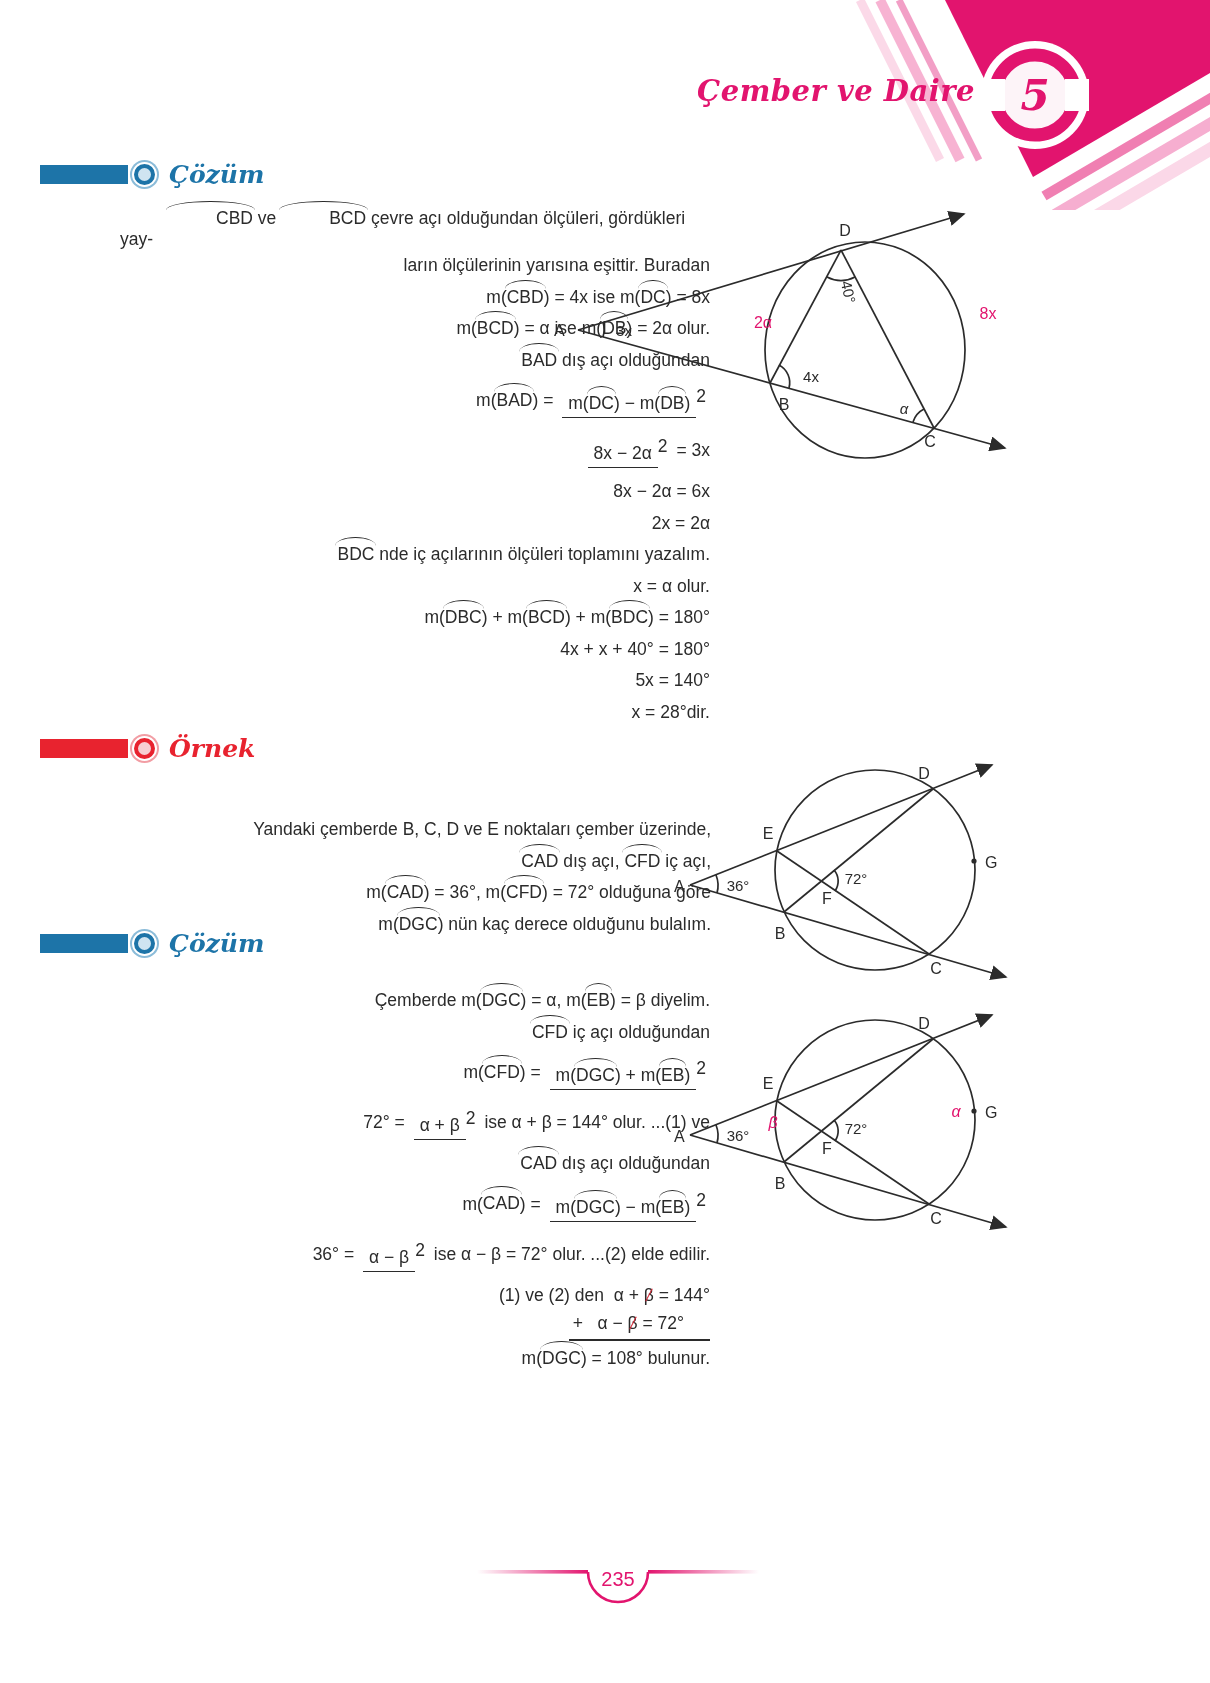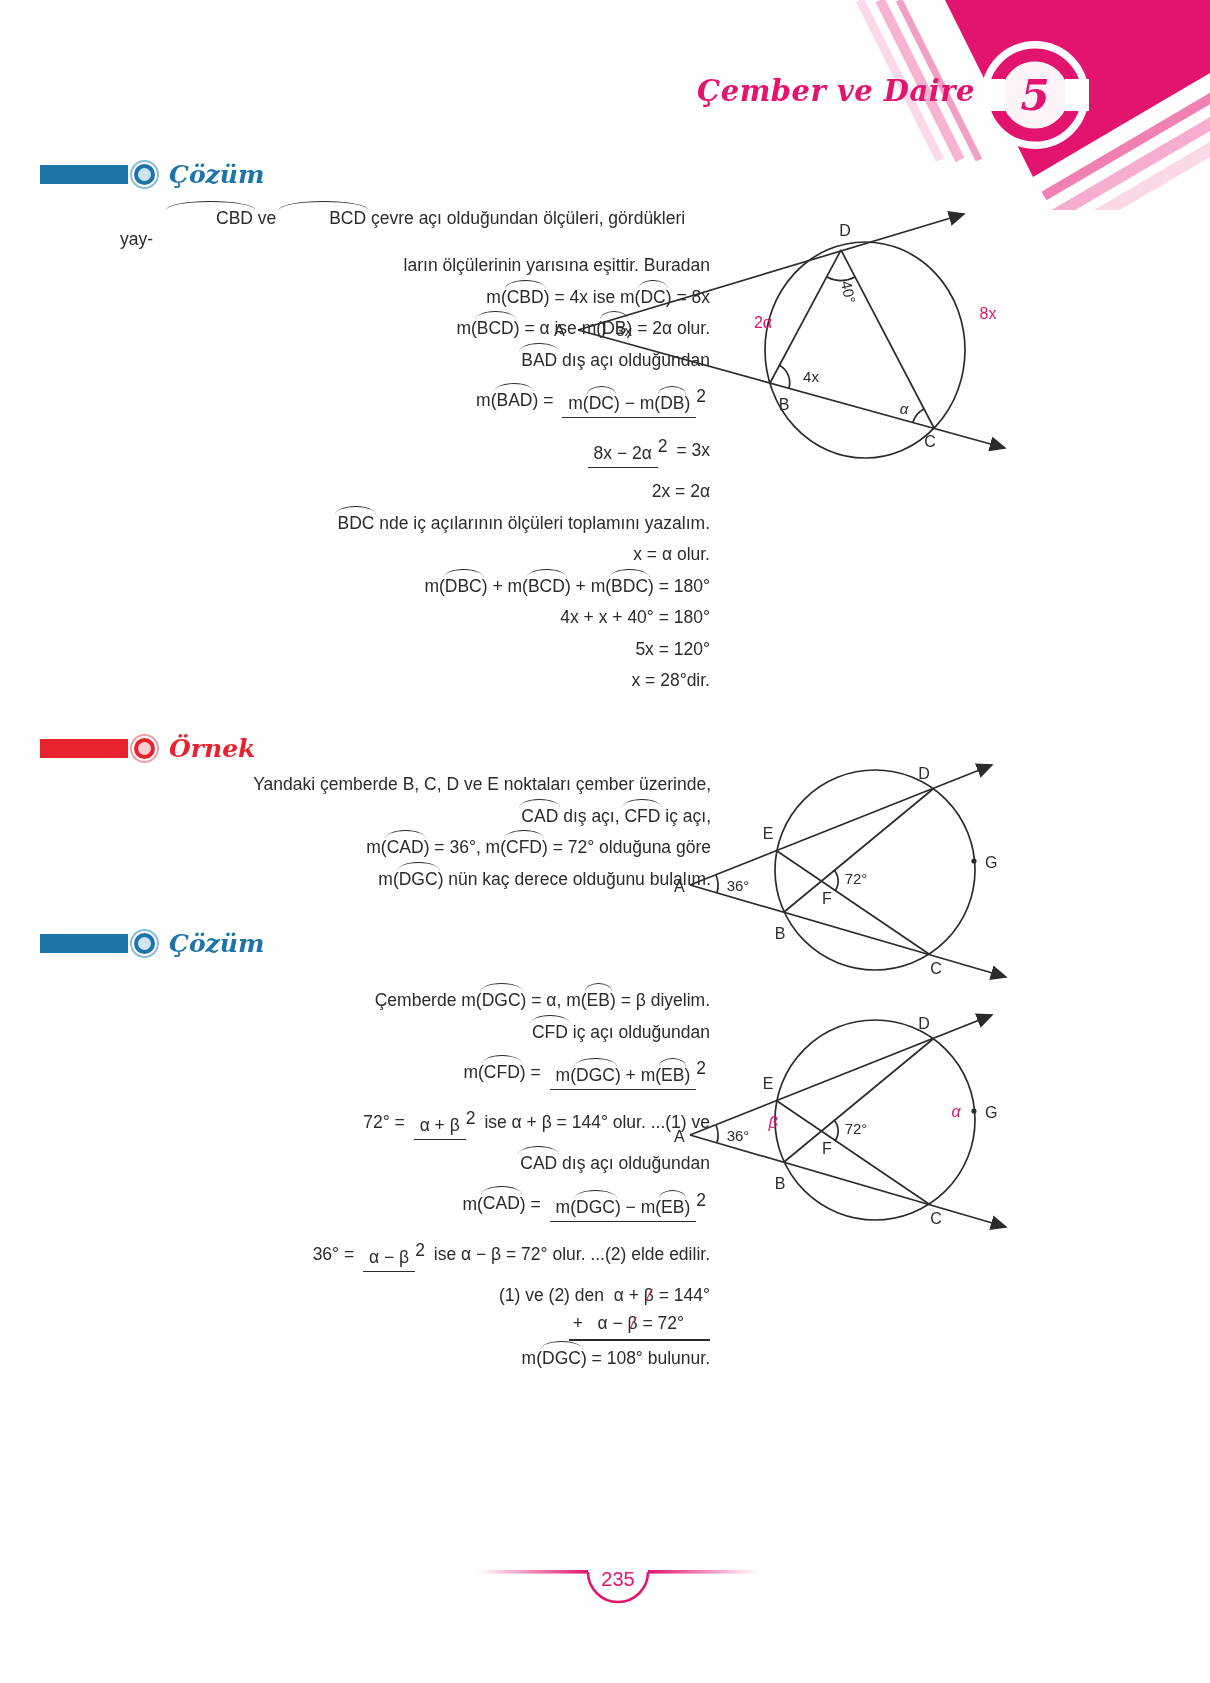--- a/index.html
+++ b/index.html
@@ -24,21 +24,21 @@
   .sec-ring.blue { background:#cfe4f1; border:4px solid #1d74a8; box-shadow:0 0 0 2px #fff, 0 0 0 4px #8bbcd9; }
   .sec-ring.red  { background:#f7ced2; border:4px solid #e8232f; box-shadow:0 0 0 2px #fff, 0 0 0 4px #f29da4; }
   .sec-title {
     margin-left:14px; font-family:"DejaVu Serif", serif; font-style:italic; font-weight:bold;
     font-size:25px;
   }
   .sec-title.blue { color:#1d74a8; } .sec-title.red { color:#e8232f; }
   
   .content { position:absolute; font-size:17.5px; color:#2b2b2b; }
   .c1 { left:120px; top:208px; width:590px; }
-  .c2 { left:166px; top:769px; width:545px; }
+  .c2 { left:166px; top:814px; width:545px; }
   .c3 { left:120px; top:985px; width:590px; }
   .line { min-height:31.5px; display:flex; align-items:center;justify-content:flex-end; }
   .line.fr { min-height:50px; }
   .lc { display:inline-block; }
   .p.first { text-indent:48px; }
   .m  { }
   .i1 { margin-left:58px; }
   .i2 { margin-left:96px; }
   .i3 { margin-left:110px; }
   .r1 { }
@@ -128,37 +128,40 @@
             <span class="num">m(<span class="arc">DC</span>) − m(<span class="arc">DB</span>)</span>
             <span class="den">2</span>
           </span></span>
       </div>
       <div class="line m fr">
         <span class="lc"><span class="frac">
             <span class="num">8x − 2α</span>
             <span class="den">2</span>
           </span> = 3x</span>
       </div>
+      <div class="line i1">
+        <span class="lc">8x − 2α = 6x</span>
+      </div>
       <div class="line i2">
         <span class="lc">2x = 2α</span>
       </div>
       <div class="line m">
         <span class="lc"><span class="arc">BDC</span> nde iç açılarının ölçüleri toplamını yazalım.</span>
       </div>
       <div class="line i3">
         <span class="lc">x = α olur.</span>
       </div>
       <div class="line m">
         <span class="lc">m(<span class="arc">DBC</span>) + m(<span class="arc">BCD</span>) + m(<span class="arc">BDC</span>) = 180°</span>
       </div>
       <div class="line r1">
         <span class="lc">4x + x + 40° = 180°</span>
       </div>
       <div class="line r2">
-        <span class="lc">5x = 120°</span>
+        <span class="lc">5x = 140°</span>
       </div>
       <div class="line r3">
         <span class="lc">x = 28°dir.</span>
       </div>
     </div>
 
   <div class="diagram d1">
     <svg width="466" height="272" viewBox="0 0 466 272">
       <defs>
         <marker id="ar1" markerWidth="11" markerHeight="9" refX="9" refY="4.5" orient="auto">

